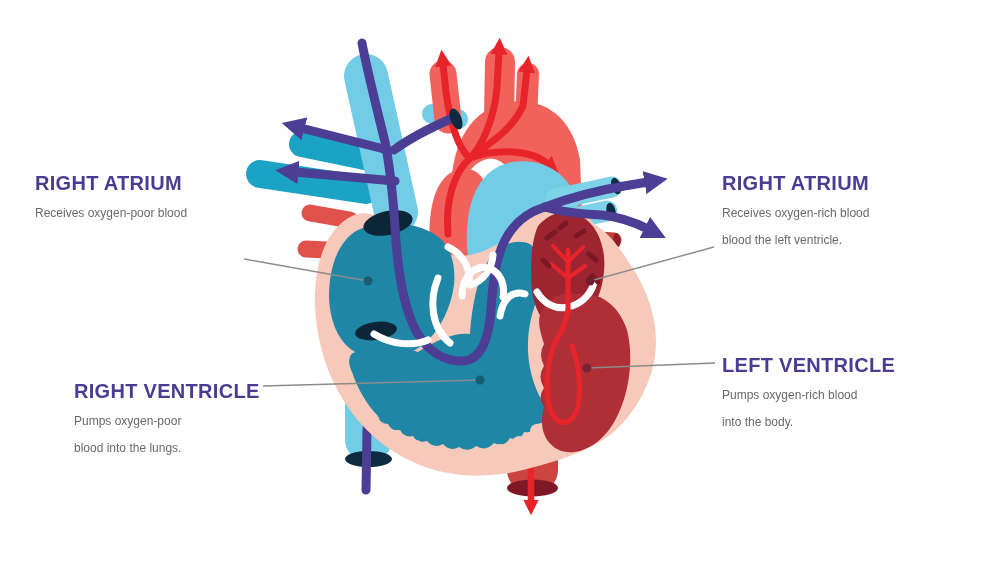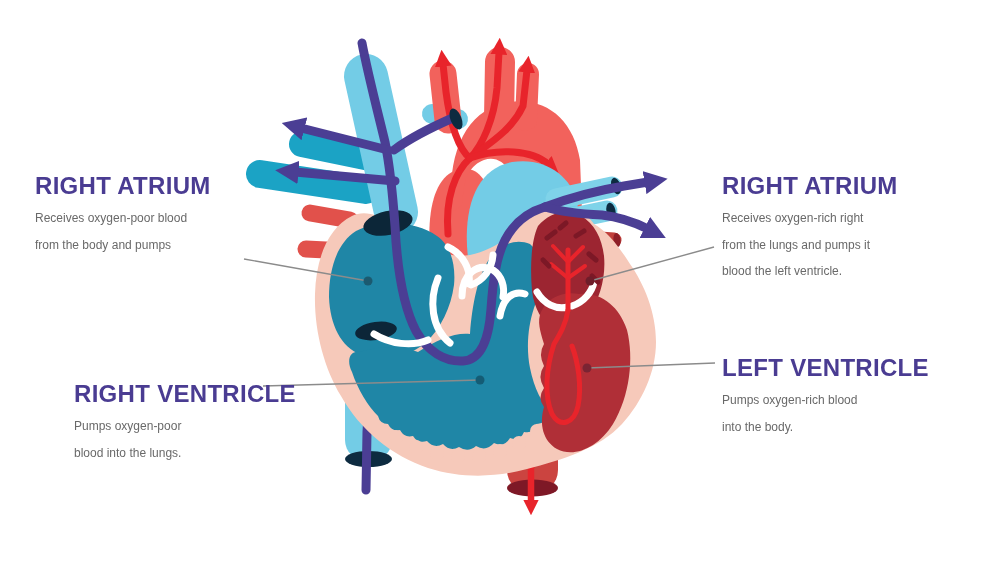--- a/index.html
+++ b/index.html
@@ -3,21 +3,21 @@
 <meta charset="utf-8">
 <style>
   html,body{margin:0;padding:0;background:#ffffff;}
   .stage{
     position:relative;width:981px;height:563px;background:#ffffff;overflow:hidden;
     font-family:"Liberation Sans",sans-serif;
   }
   .stage svg{position:absolute;left:0;top:0;}
   .label-block{position:absolute;z-index:5;}
   .label-heading{
-    font-size:24px;font-weight:700;color:#4a3c92;letter-spacing:.3px;
+    font-size:20px;font-weight:700;color:#4a3c92;letter-spacing:.3px;
     margin:0 0 5px 0;white-space:nowrap;
   }
   .label-line{
     font-size:12px;color:#696969;line-height:26.5px;white-space:nowrap;
   }
   .block-ra{left:35px;top:172px;}
   .block-la{left:722px;top:172px;}
   .block-rv{left:74px;top:380px;}
   .block-lv{left:722px;top:354px;}
 </style>
@@ -166,27 +166,25 @@
     </g>
     <circle cx="368" cy="281" r="4.5" fill="#1b5a70"></circle>
     <circle cx="590" cy="281" r="4.5" fill="#6e1d2a"></circle>
     <circle cx="480" cy="380" r="4.5" fill="#145c75"></circle>
     <circle cx="587" cy="368" r="4.5" fill="#7a2433"></circle>
   </svg>
 
   <div class="label-block block-ra">
     <div class="label-heading">RIGHT ATRIUM</div>
     <div class="label-line">Receives oxygen-poor blood</div>
-    <div class="label-line">from the body and pumps</div>
   </div>
 
   <div class="label-block block-la">
     <div class="label-heading">RIGHT ATRIUM</div>
-    <div class="label-line">Receives oxygen-rich right</div>
-    <div class="label-line">from the lungs and pumps it</div>
+    <div class="label-line">Receives oxygen-rich blood</div>
     <div class="label-line">blood the left ventricle.</div>
   </div>
 
   <div class="label-block block-lv">
     <div class="label-heading">LEFT VENTRICLE</div>
     <div class="label-line">Pumps oxygen-rich blood</div>
     <div class="label-line">into the body.</div>
   </div>
 
   <div class="label-block block-rv">

